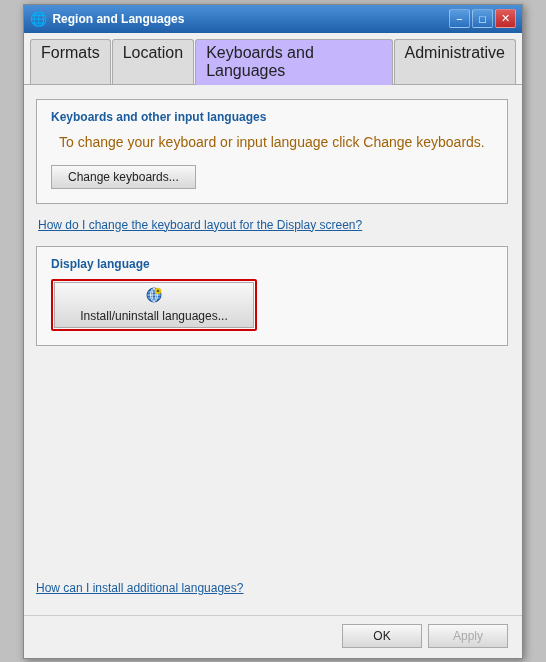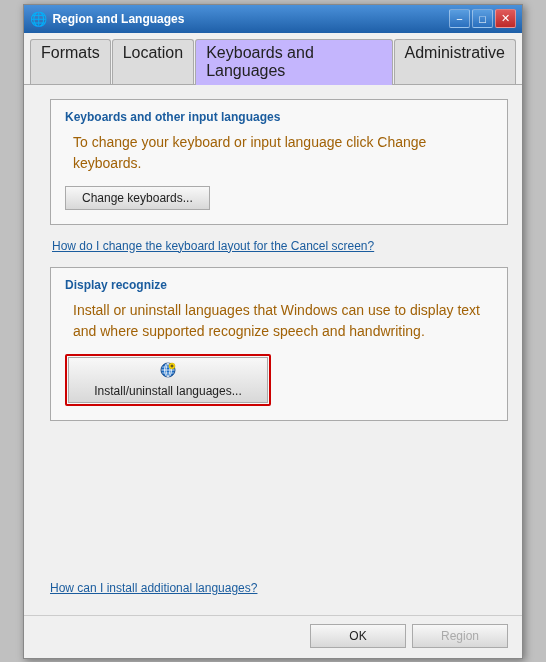--- a/index.html
+++ b/index.html
@@ -94,21 +94,21 @@
     .tab.active {
       background: #c4b5fd;
       font-weight: normal;
       z-index: 1;
       margin-bottom: -1px;
       padding-bottom: 5px;
     }
 
     .content {
       background: #f0f0f0;
-      padding: 14px 14px 10px 26px;
+      padding: 14px 14px 10px 12px;
       min-height: 530px;
       display: flex;
       flex-direction: column;
     }
 
     .section {
       border: 1px solid #aaa;
       padding: 10px 14px 14px 14px;
       margin-bottom: 14px;
       position: relative;
@@ -198,21 +198,21 @@
       border-top: 1px solid #ccc;
     }
 
     .footer-btn {
       padding: 4px 0;
       border: 1px solid #aaa;
       background: linear-gradient(to bottom, #f8f8f8, #d8d8d8);
       cursor: pointer;
       font-size: 12px;
       color: #222;
-      width: 96px;
+      width: 80px;
       text-align: center;
     }
 
     .footer-btn.disabled {
       color: #aaa;
       cursor: default;
     }
   </style>
 </head>
 <body>
@@ -242,26 +242,25 @@
 
     <div class="section">
       <div class="section-title">Keyboards and other input languages</div>
       <div class="section-desc">To change your keyboard or input language click Change keyboards.</div>
       <div class="btn-row">
         <button class="win-button">Change keyboards...</button>
       </div>
     </div>
 
     <div style="margin-bottom: 14px; padding-left: 2px;">
-      <a class="link">How do I change the keyboard layout for the Cancel screen?</a>
+      <a class="link">How do I change the keyboard layout for the Display screen?</a>
     </div>
 
     <div class="section">
-      <div class="section-title">Display recognize</div>
-      <div class="section-desc">Install or uninstall languages that Windows can use to display text and where supported recognize speech and handwriting.</div>
+      <div class="section-title">Display language</div>
       <div class="btn-row">
         <div class="install-btn-wrapper">
           <button class="install-btn">
             <svg class="globe-icon" viewBox="0 0 16 16" xmlns="http://www.w3.org/2000/svg">
               <circle cx="8" cy="8" r="7" fill="#1a6cc4" stroke="#0a3a7a" stroke-width="0.5"></circle>
               <ellipse cx="8" cy="8" rx="3.5" ry="7" fill="none" stroke="white" stroke-width="0.8"></ellipse>
               <line x1="1" y1="8" x2="15" y2="8" stroke="white" stroke-width="0.8"></line>
               <line x1="2" y1="5" x2="14" y2="5" stroke="white" stroke-width="0.6"></line>
               <line x1="2" y1="11" x2="14" y2="11" stroke="white" stroke-width="0.6"></line>
               <circle cx="8" cy="8" r="7" fill="none" stroke="#0a3a7a" stroke-width="0.5"></circle>
@@ -280,15 +279,15 @@
 
     <div class="spacer"></div>
 
     <div class="bottom-link">
       <a class="link">How can I install additional languages?</a>
     </div>
   </div>
 
   <div class="footer">
     <button class="footer-btn">OK</button>
-    <button class="footer-btn disabled">Region</button>
+    <button class="footer-btn disabled">Apply</button>
   </div>
 </div>
 
 </body></html>

